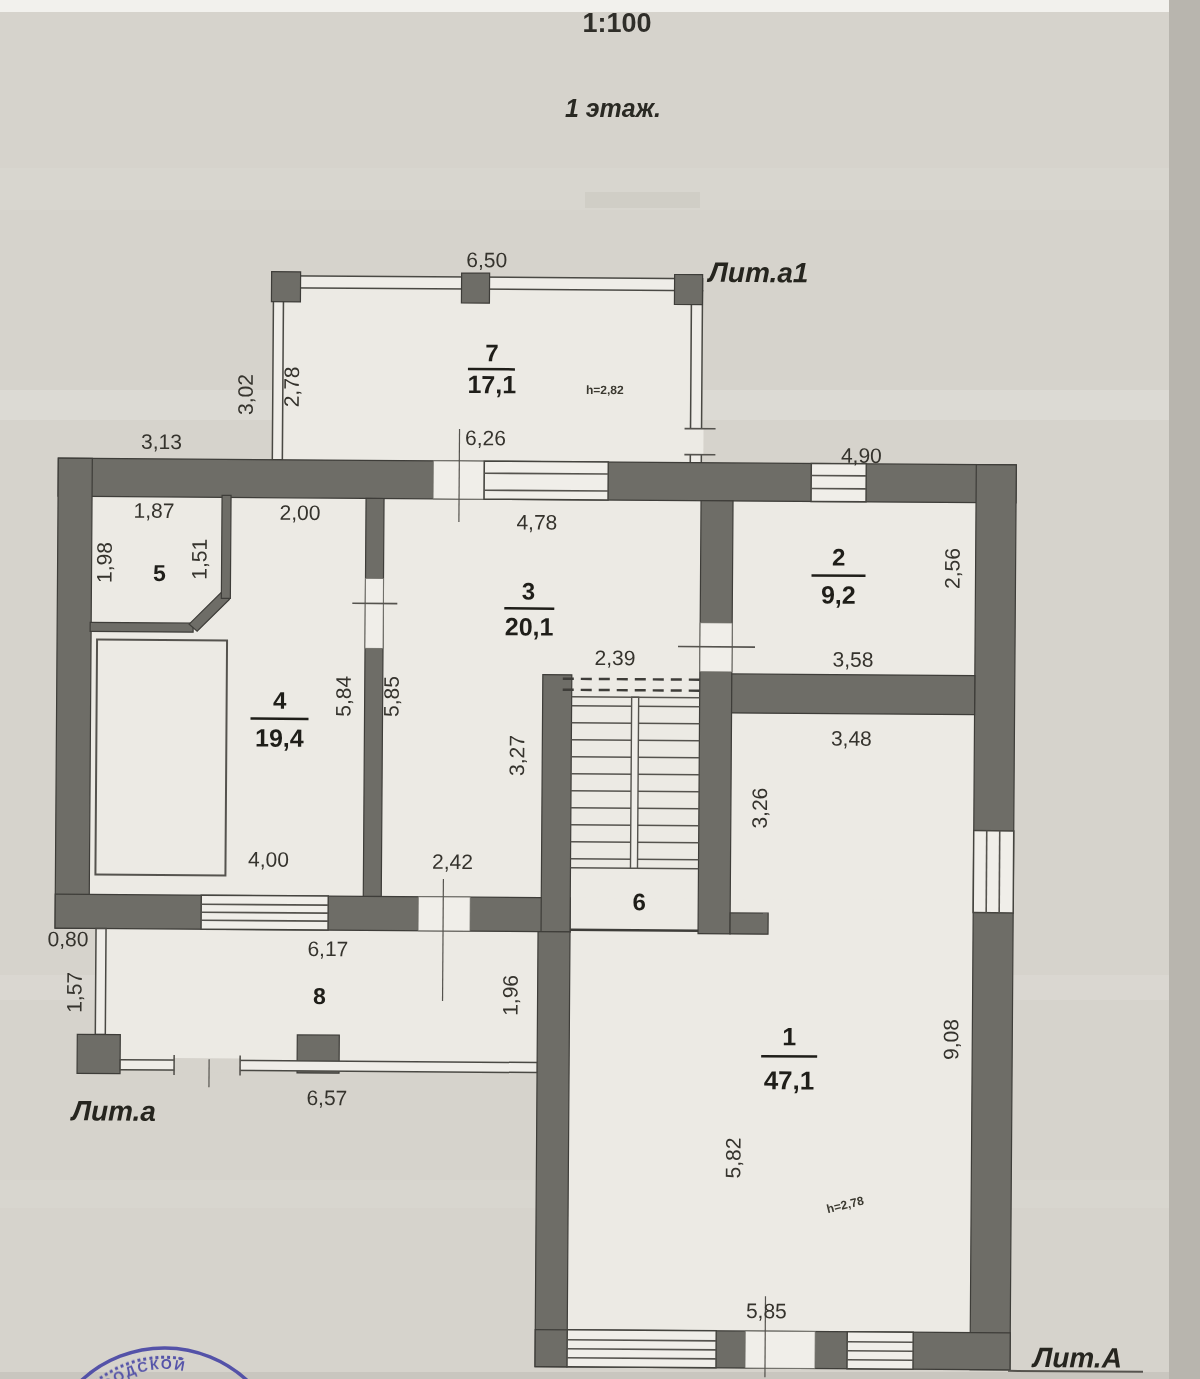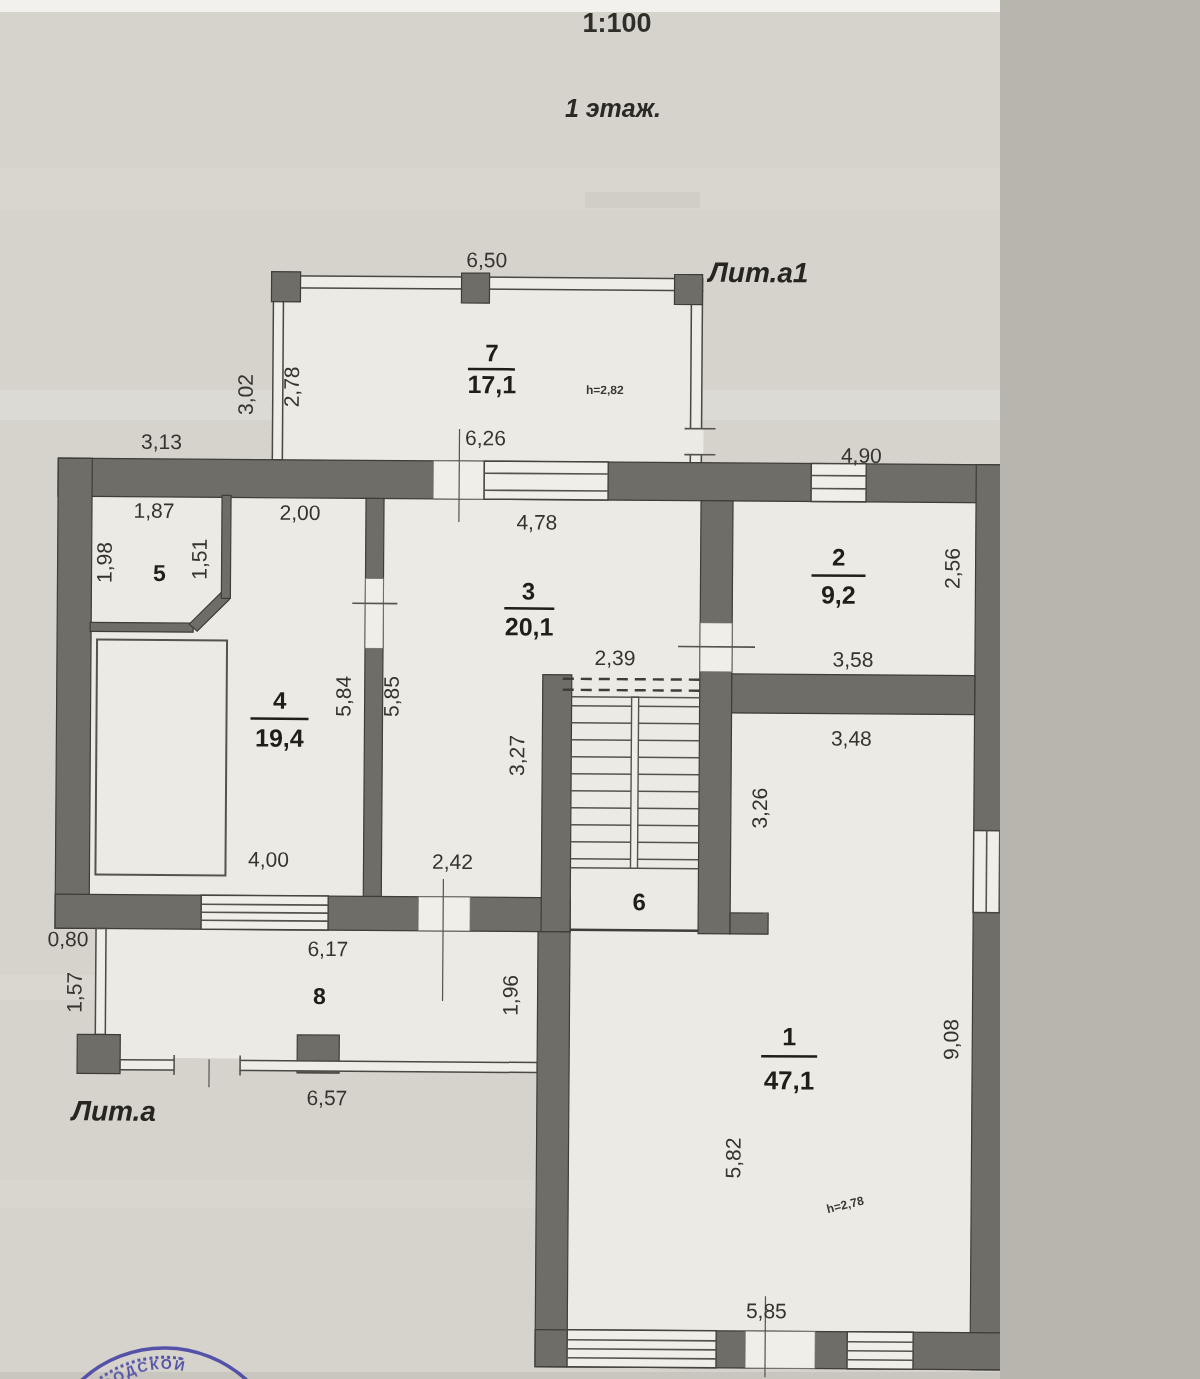--- a/index.html
+++ b/index.html
@@ -1,16 +1,16 @@
 <!DOCTYPE html>
 <html><head>
 <meta charset="utf-8">
 <style>
   html,body{margin:0;padding:0;background:#b8b5ae;}
-  .page{position:relative;width:1000px;height:1379px;overflow:hidden;
+  .page{position:relative;width:1169px;height:1379px;overflow:hidden;
         background:#d6d3cc;font-family:"Liberation Sans",sans-serif;}
   svg{display:block}
   .dim{font-family:"Liberation Sans",sans-serif;font-size:21px;font-weight:500;fill:#35332d;}
   .dim-small{font-family:"Liberation Sans",sans-serif;font-size:12px;font-weight:700;fill:#3a382f;}
   .roomnum{font-family:"Liberation Sans",sans-serif;font-weight:700;fill:#1f1e19;}
   .liter{font-family:"Liberation Sans",sans-serif;font-weight:700;font-style:italic;font-size:28px;fill:#26251f;}
   .header{font-family:"Liberation Sans",sans-serif;font-size:27px;font-weight:600;fill:#2f2e29;}
   .header2{font-family:"Liberation Sans",sans-serif;font-size:25px;font-weight:700;font-style:italic;fill:#2a2923;}
   .wall{fill:#6e6d67;stroke:#3e3d39;stroke-width:1.2;}
   .thinwall{fill:#efede8;stroke:#4a4944;stroke-width:1.5;}

